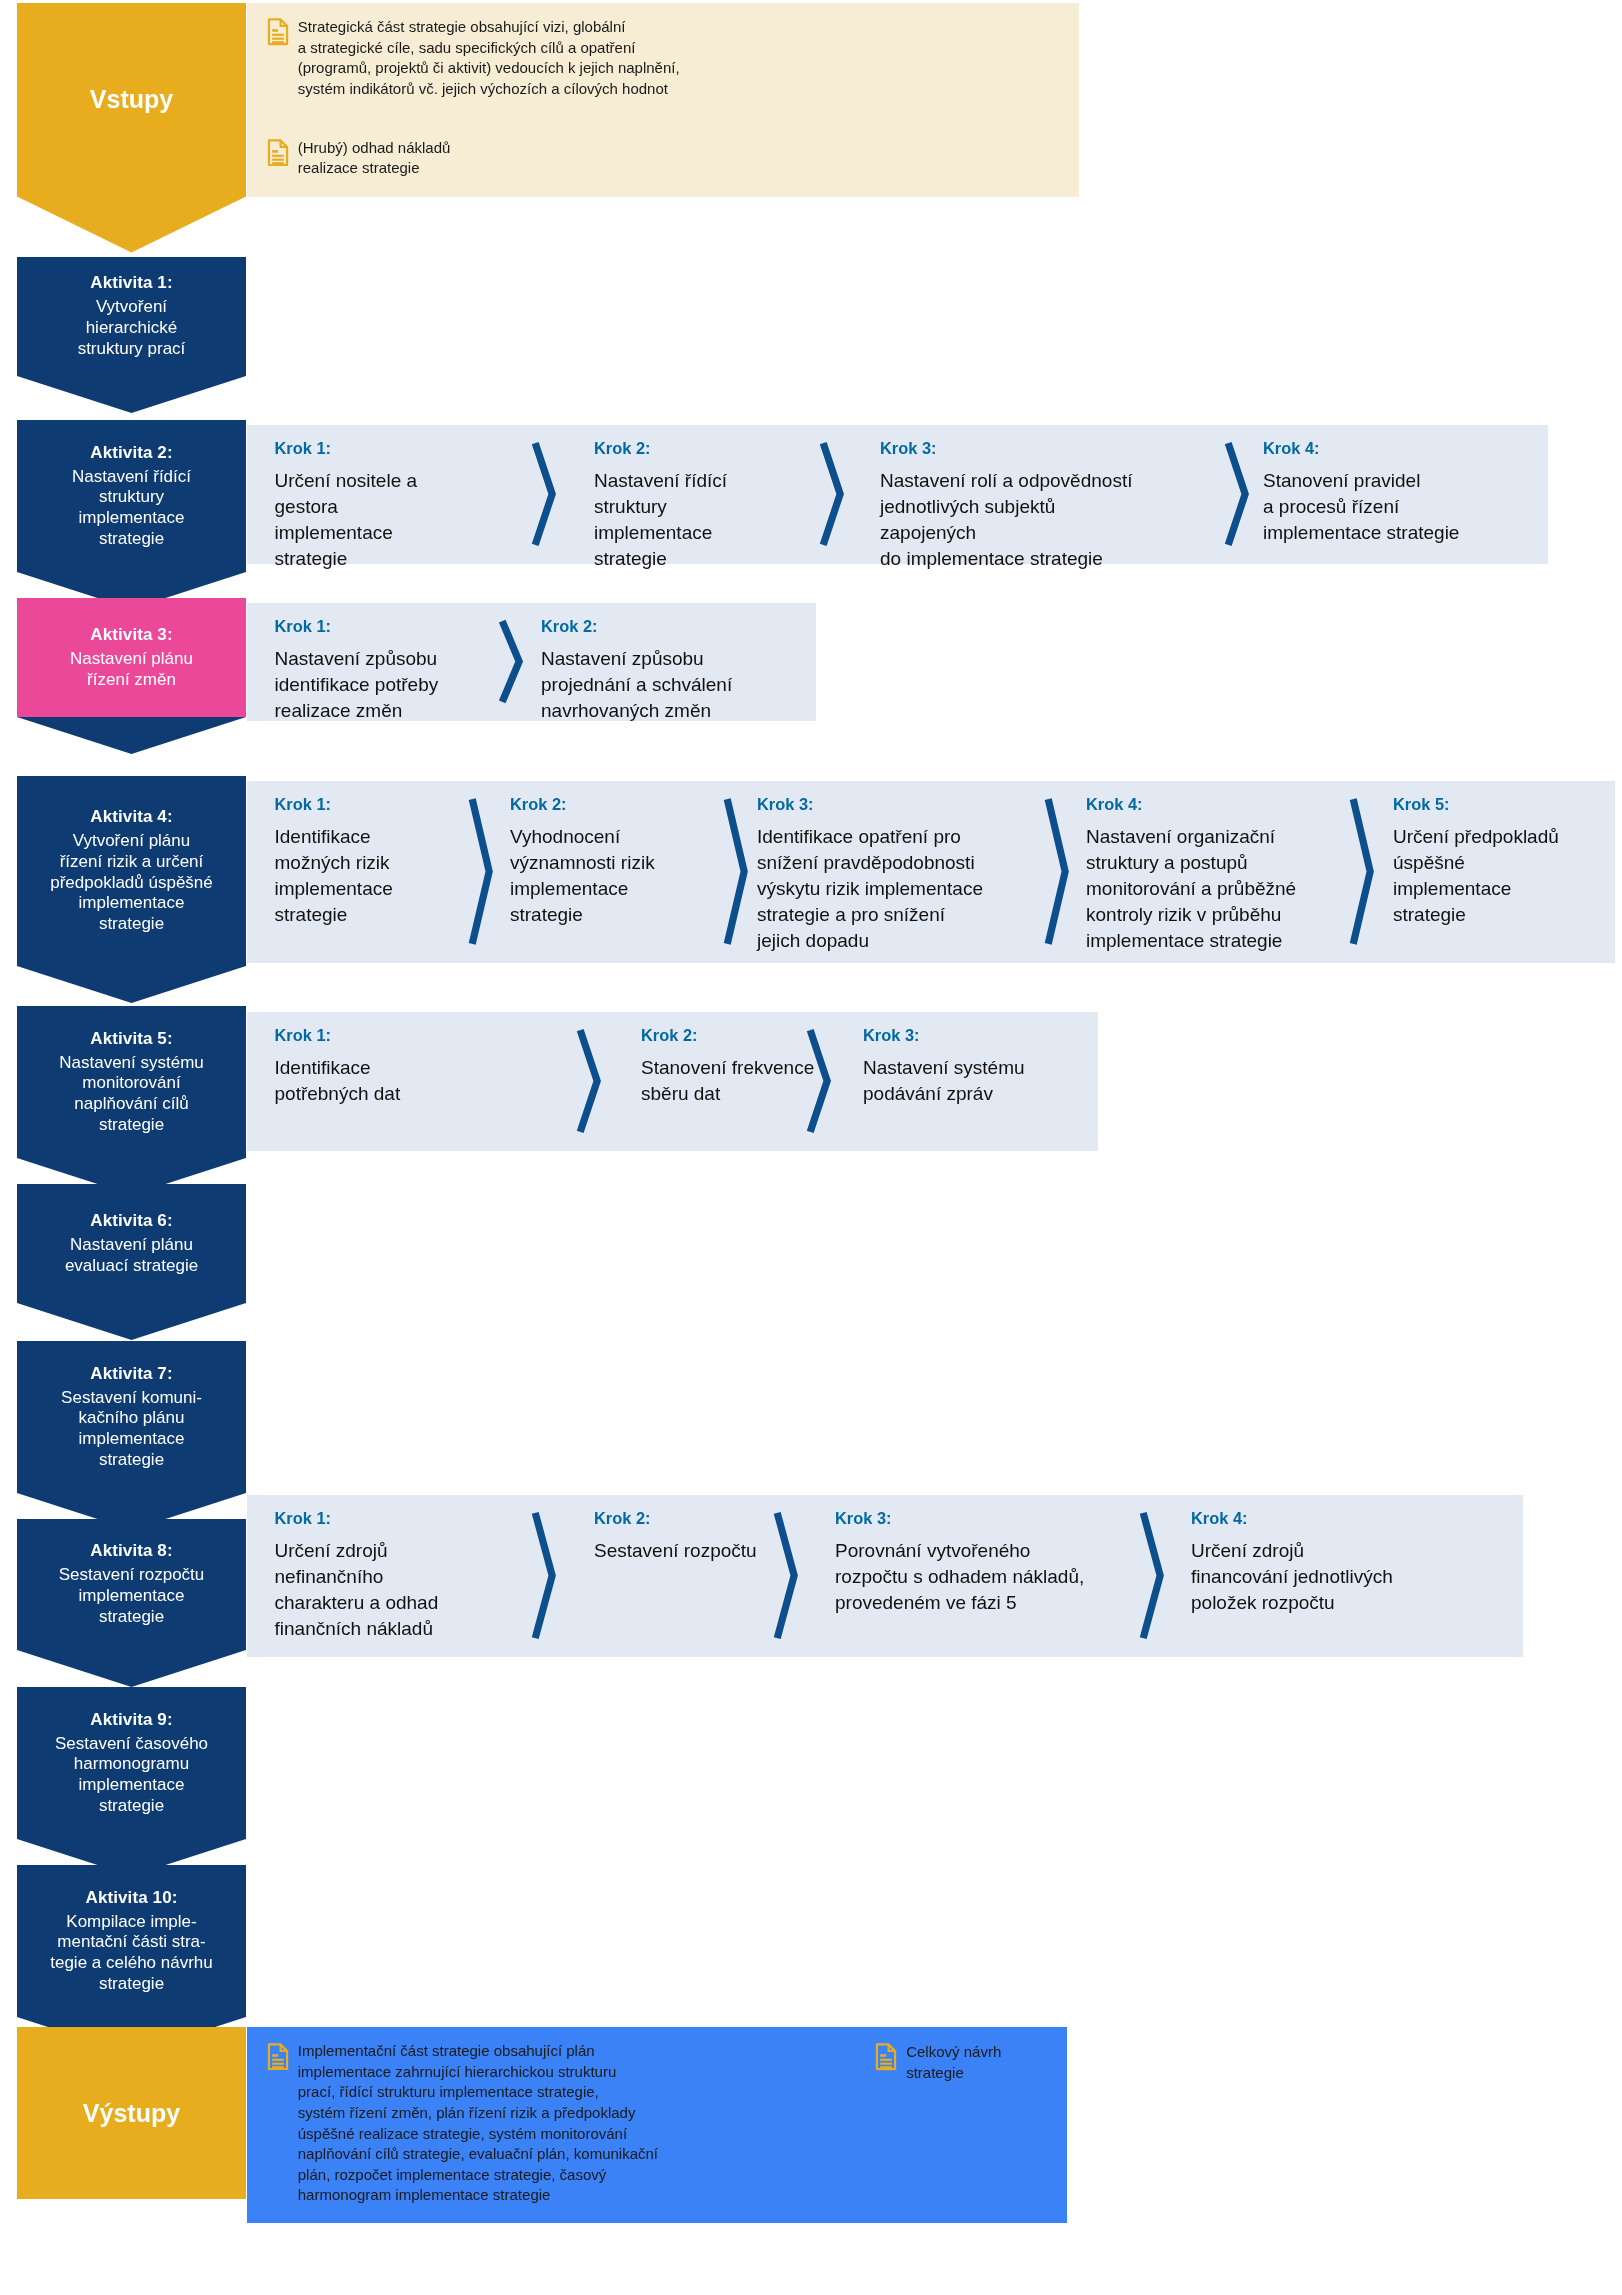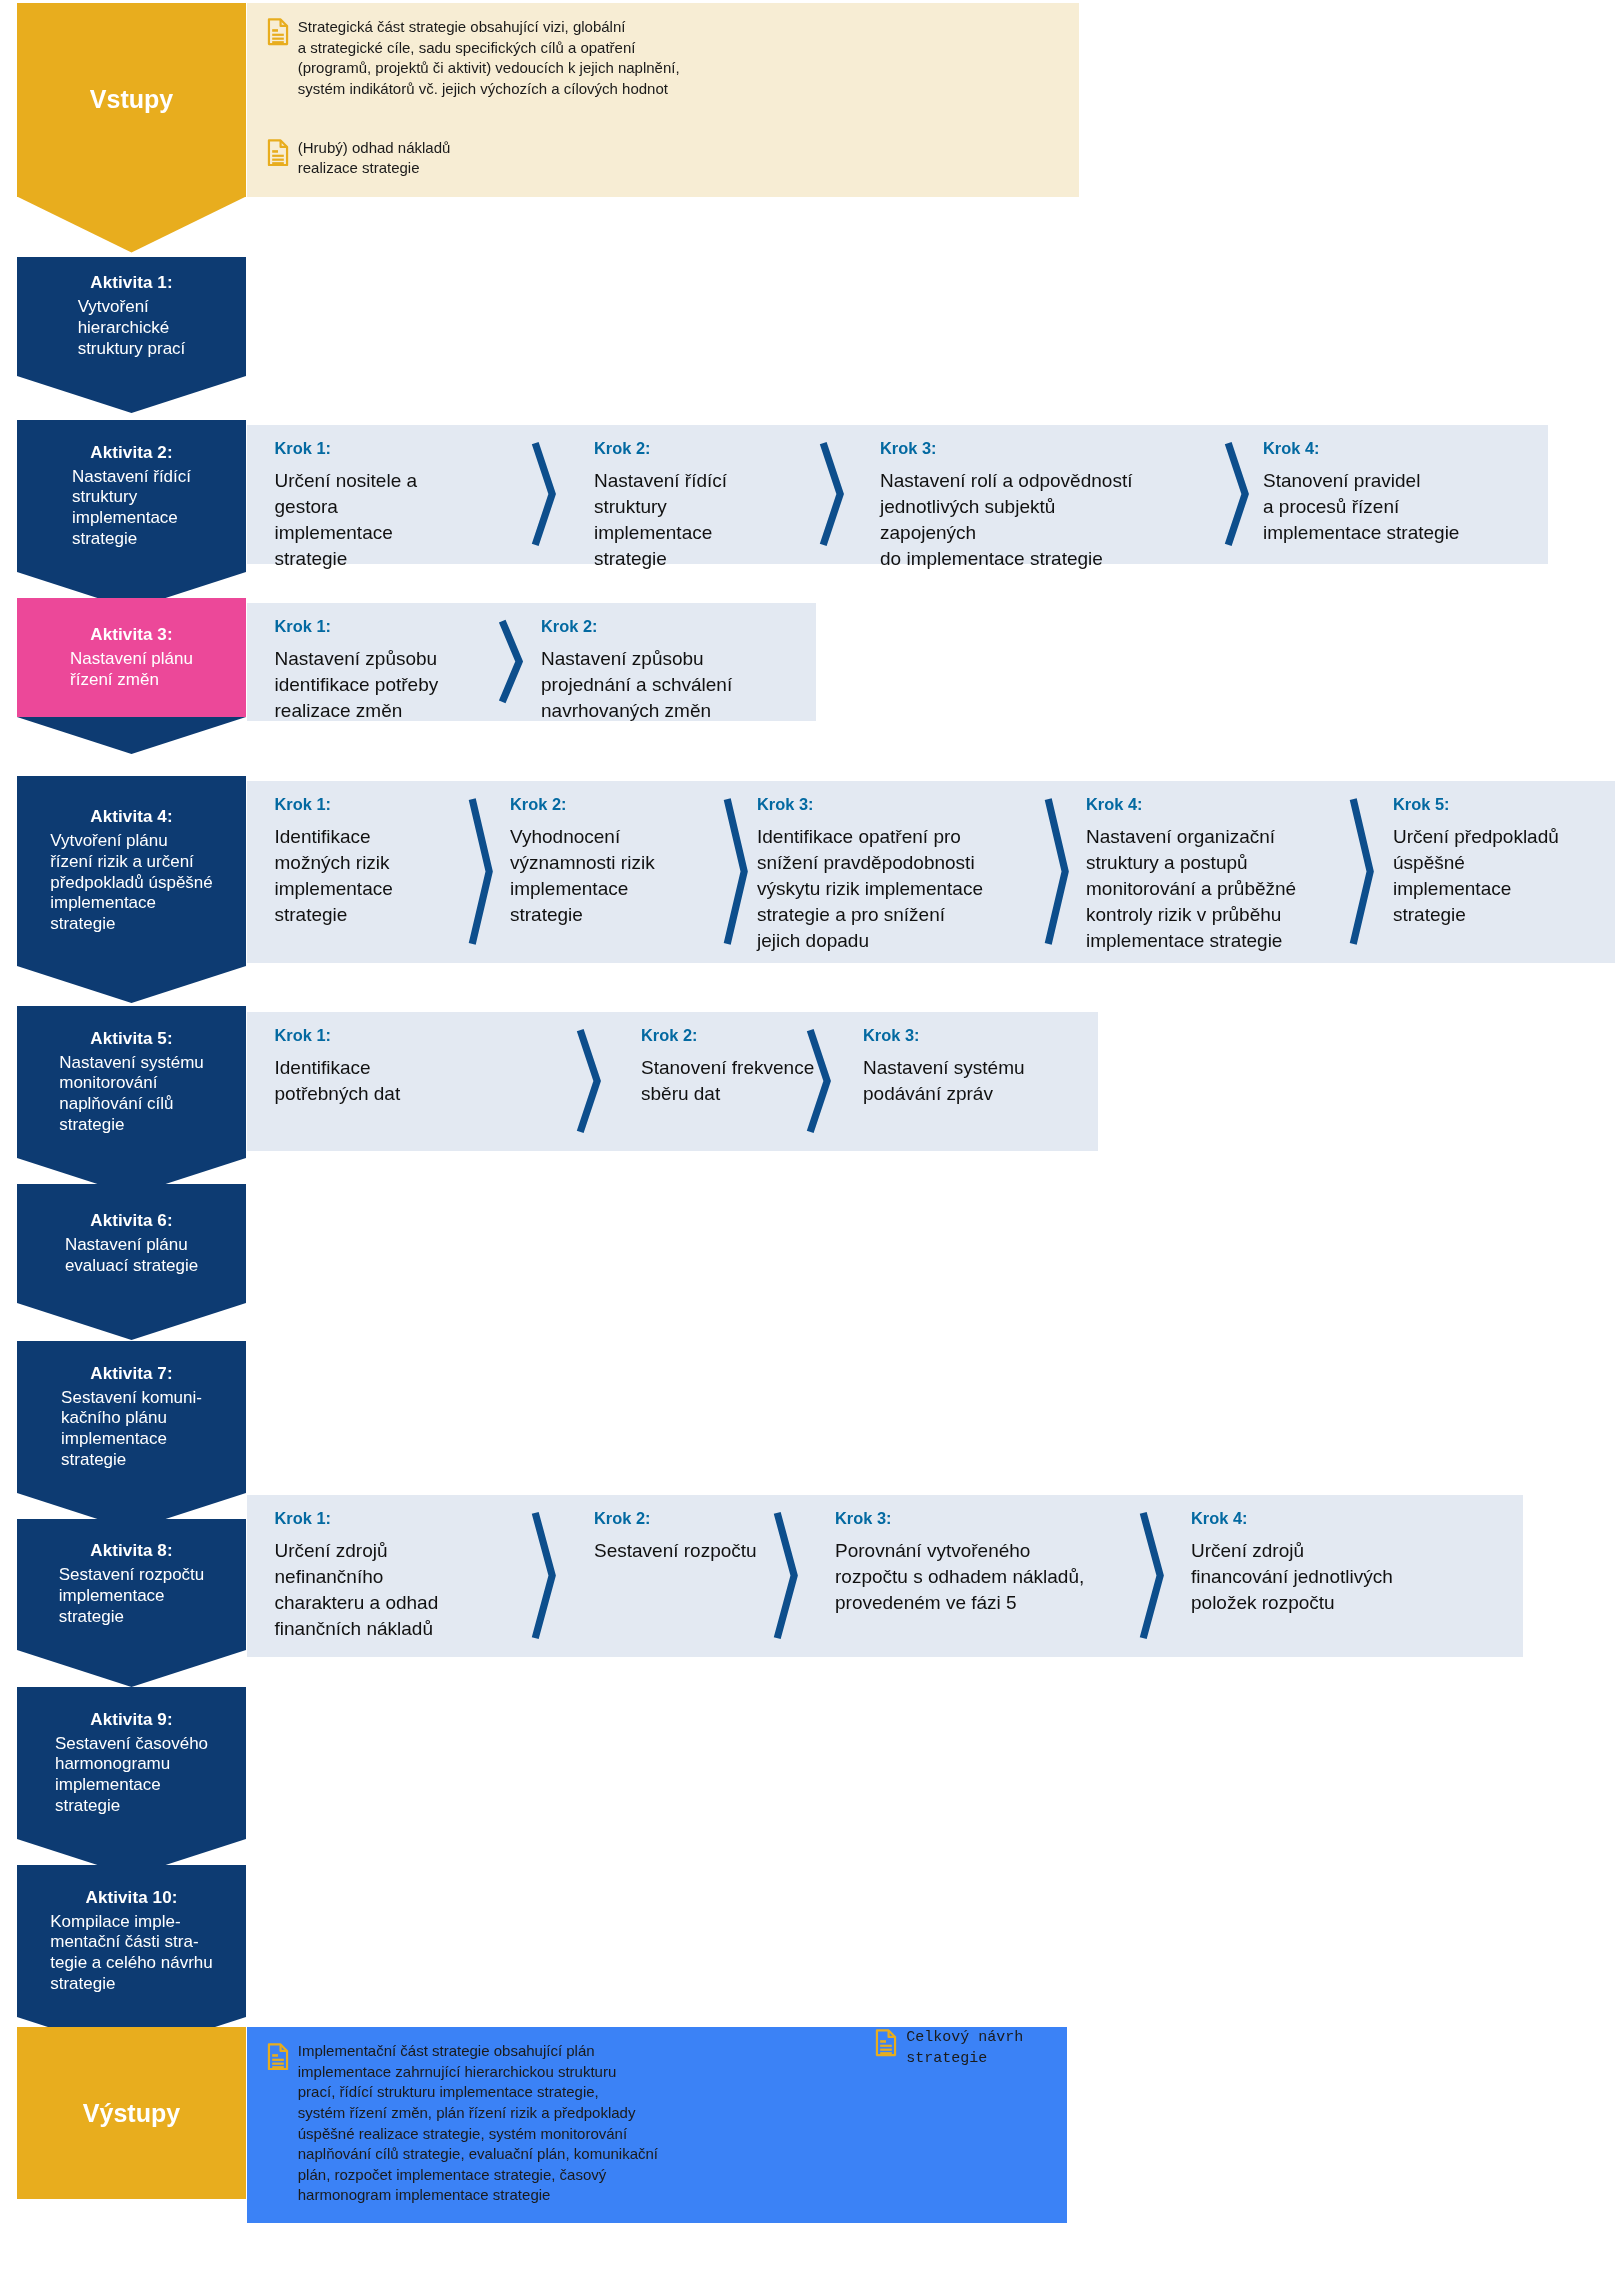--- a/index.html
+++ b/index.html
@@ -2,21 +2,21 @@
 <html style="font-size:10.5px"><head>
 <meta charset="utf-8">
 <style>
   html,body{margin:0;padding:0;background:#ffffff;}
   body{width:1623px;height:2295px;position:relative;
        font-family:"Liberation Sans","DejaVu Sans",sans-serif;
        -webkit-font-smoothing:antialiased;}
 
   
   .chev{position:absolute;left:17px;width:229px;
-        background:#0D3B72;color:#ffffff;
+        background:#0D3B72;color:#ffffff;text-align:center;
         display:flex;flex-direction:column;align-items:center;
         justify-content:center;box-sizing:border-box;padding:0 6.5px;}
   .chev .pt{position:absolute;left:0;bottom:-37px;width:229px;height:37px;
             background:#0D3B72;
             clip-path:polygon(0 0,100% 0,50% 100%);}
   .chev .t1{font-size:17px;font-weight:bold;line-height:1.22;letter-spacing:0.1px;}
   .chev .t2{font-size:17px;font-weight:normal;line-height:1.22;margin-top:3.3px;}
 
   
   .cap{position:absolute;left:17px;width:229px;background:#E8AD1E;
@@ -285,21 +285,21 @@
             <path d="M3 2 h18 l10 10 v28 h-28 z" fill="none" stroke="#E8AD1E" stroke-width="3.4" stroke-linejoin="round"></path>
             <path d="M21 2 v10 h10" fill="none" stroke="#E8AD1E" stroke-width="3.4" stroke-linejoin="round"></path>
             <rect x="8" y="17" width="9" height="4" fill="#E8AD1E"></rect>
             <rect x="8" y="24" width="18" height="3.4" fill="#E8AD1E"></rect>
             <rect x="8" y="30" width="18" height="3.4" fill="#E8AD1E"></rect>
             <rect x="8" y="35.5" width="18" height="3.4" fill="#E8AD1E"></rect>
           </svg>
         </span>
         <div class="doctxt">Implementační část strategie obsahující plán<br>implementace zahrnující hierarchickou strukturu<br>prací, řídící strukturu implementace strategie,<br>systém řízení změn, plán řízení rizik a předpoklady<br>úspěšné realizace strategie, systém monitorování<br>naplňování cílů strategie, evaluační plán, komunikační<br>plán, rozpočet implementace strategie, časový<br>harmonogram implementace strategie</div>
       </div>
-      <div class="docline" style="left: 628px; top: 1px; width: 216px; font-family: Liberation Mono, monospace;">
+      <div class="docline" style="left: 628px; top: 15px; width: 216px;">
         <span class="docicon">
           <svg width="22" height="27.5" viewBox="0 0 34 42">
             <path d="M3 2 h18 l10 10 v28 h-28 z" fill="none" stroke="#E8AD1E" stroke-width="3.4" stroke-linejoin="round"></path>
             <path d="M21 2 v10 h10" fill="none" stroke="#E8AD1E" stroke-width="3.4" stroke-linejoin="round"></path>
             <rect x="8" y="17" width="9" height="4" fill="#E8AD1E"></rect>
             <rect x="8" y="24" width="18" height="3.4" fill="#E8AD1E"></rect>
             <rect x="8" y="30" width="18" height="3.4" fill="#E8AD1E"></rect>
             <rect x="8" y="35.5" width="18" height="3.4" fill="#E8AD1E"></rect>
           </svg>
         </span>

